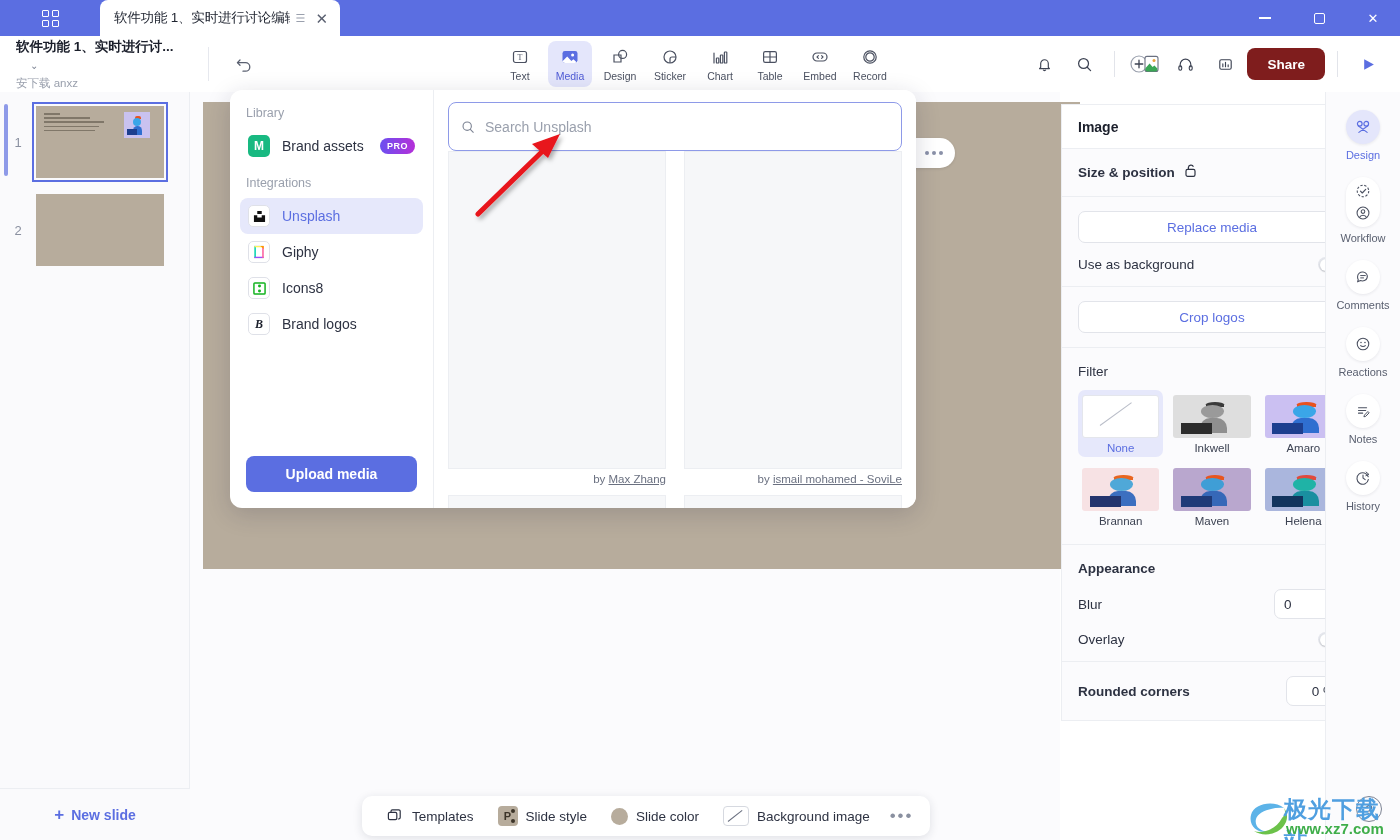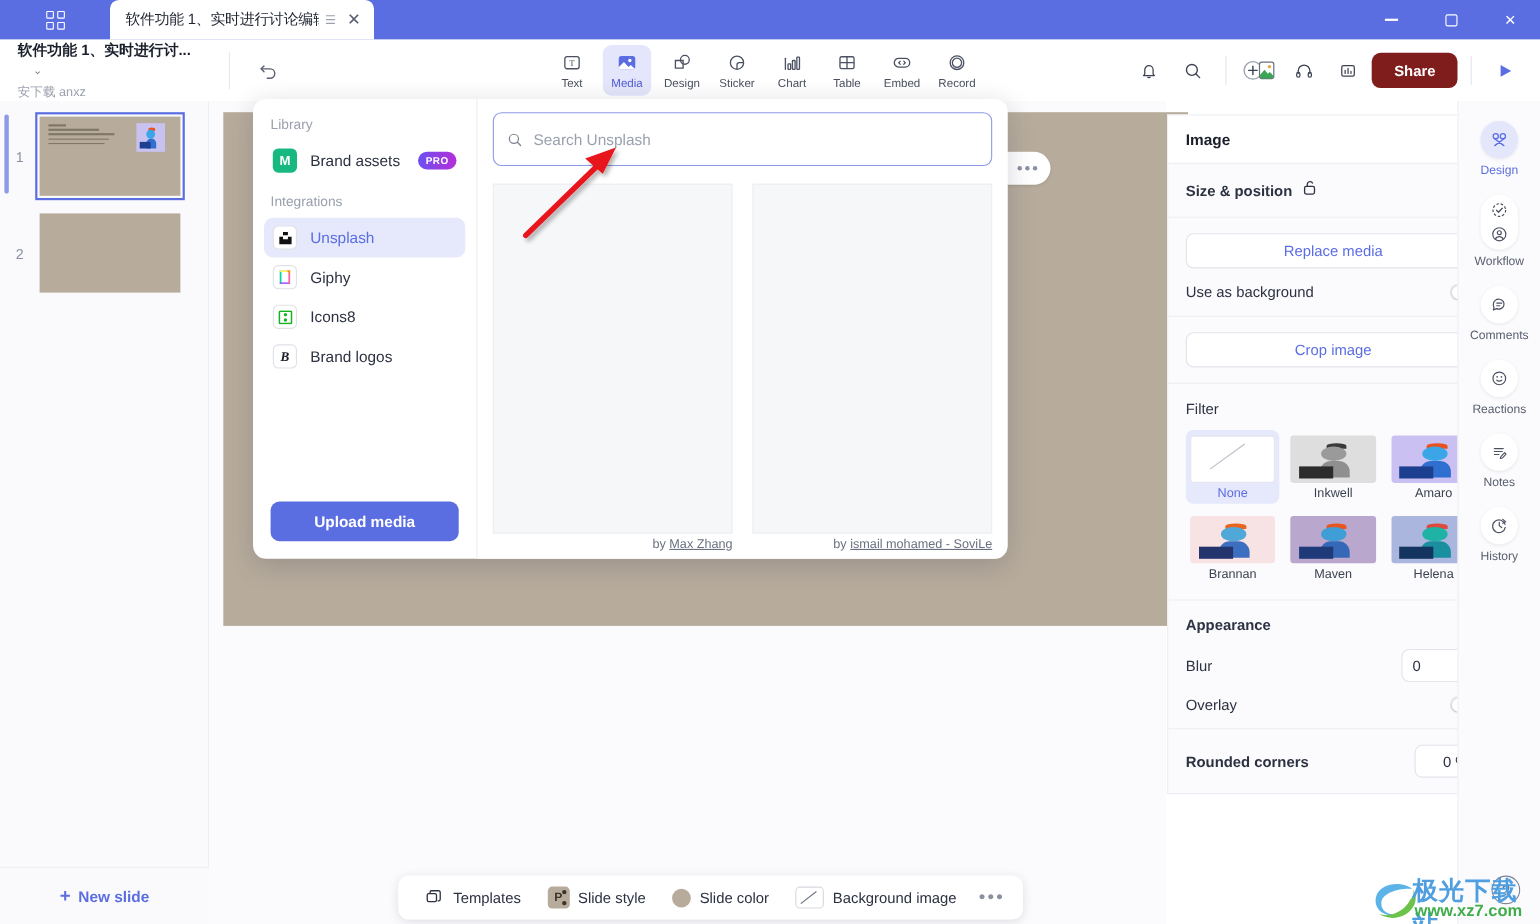--- a/index.html
+++ b/index.html
@@ -274,21 +274,21 @@
   .pop-right { flex: 1; border-left: 1px solid #eceef2; padding: 12px 14px 0; background: #fff; overflow: hidden; }
   .search-box {
     height: 49px; border: 1.4px solid #8e9ae8; border-radius: 8px;
     display: flex; align-items: center; gap: 9px; padding: 0 11px;
   }
   .search-box input {
     border: none; outline: none; flex: 1; font-size: 14px; color: #2d3242;
     font-family: "Liberation Sans", sans-serif; background: transparent;
   }
   .search-box input::placeholder { color: #9aa0ad; }
-  .grid2 { display: grid; grid-template-columns: 1fr 1fr; gap: 10px 18px; margin-top: 16px; }
+  .grid2 { display: grid; grid-template-columns: 1fr 1fr; gap: 10px 18px; }
   .ph-card { }
   .ph-box { height: 318px; background: #f6f7f9; border: 1px solid #eceef2; }
   .ph-box.short { height: 18px; }
   .ph-credit { font-size: 11.5px; color: #6a7080; text-align: right; margin-top: 4px; }
   .ph-credit a { color: #6a7080; }
 
   
   .arrow-svg { position: absolute; left: 460px; top: 120px; pointer-events: none; }
 
   
@@ -541,21 +541,21 @@
 
   <div class="rp-sec">
     <button class="ghost-btn">Replace media</button>
     <div class="rp-row" style="margin-top:14px;">
       <span class="rp-lbl">Use as background</span>
       <span class="toggle"></span>
     </div>
   </div>
 
   <div class="rp-sec">
-    <button class="ghost-btn">Crop image</button>
+    <button class="ghost-btn">Crop logos</button>
   </div>
 
   <div class="rp-sec">
     <span class="rp-lbl">Filter</span>
     <div class="filters">
       <div class="filt sel">
         <div class="sw sw-none"></div>
         <span class="cap">None</span>
       </div>
       <div class="filt">

